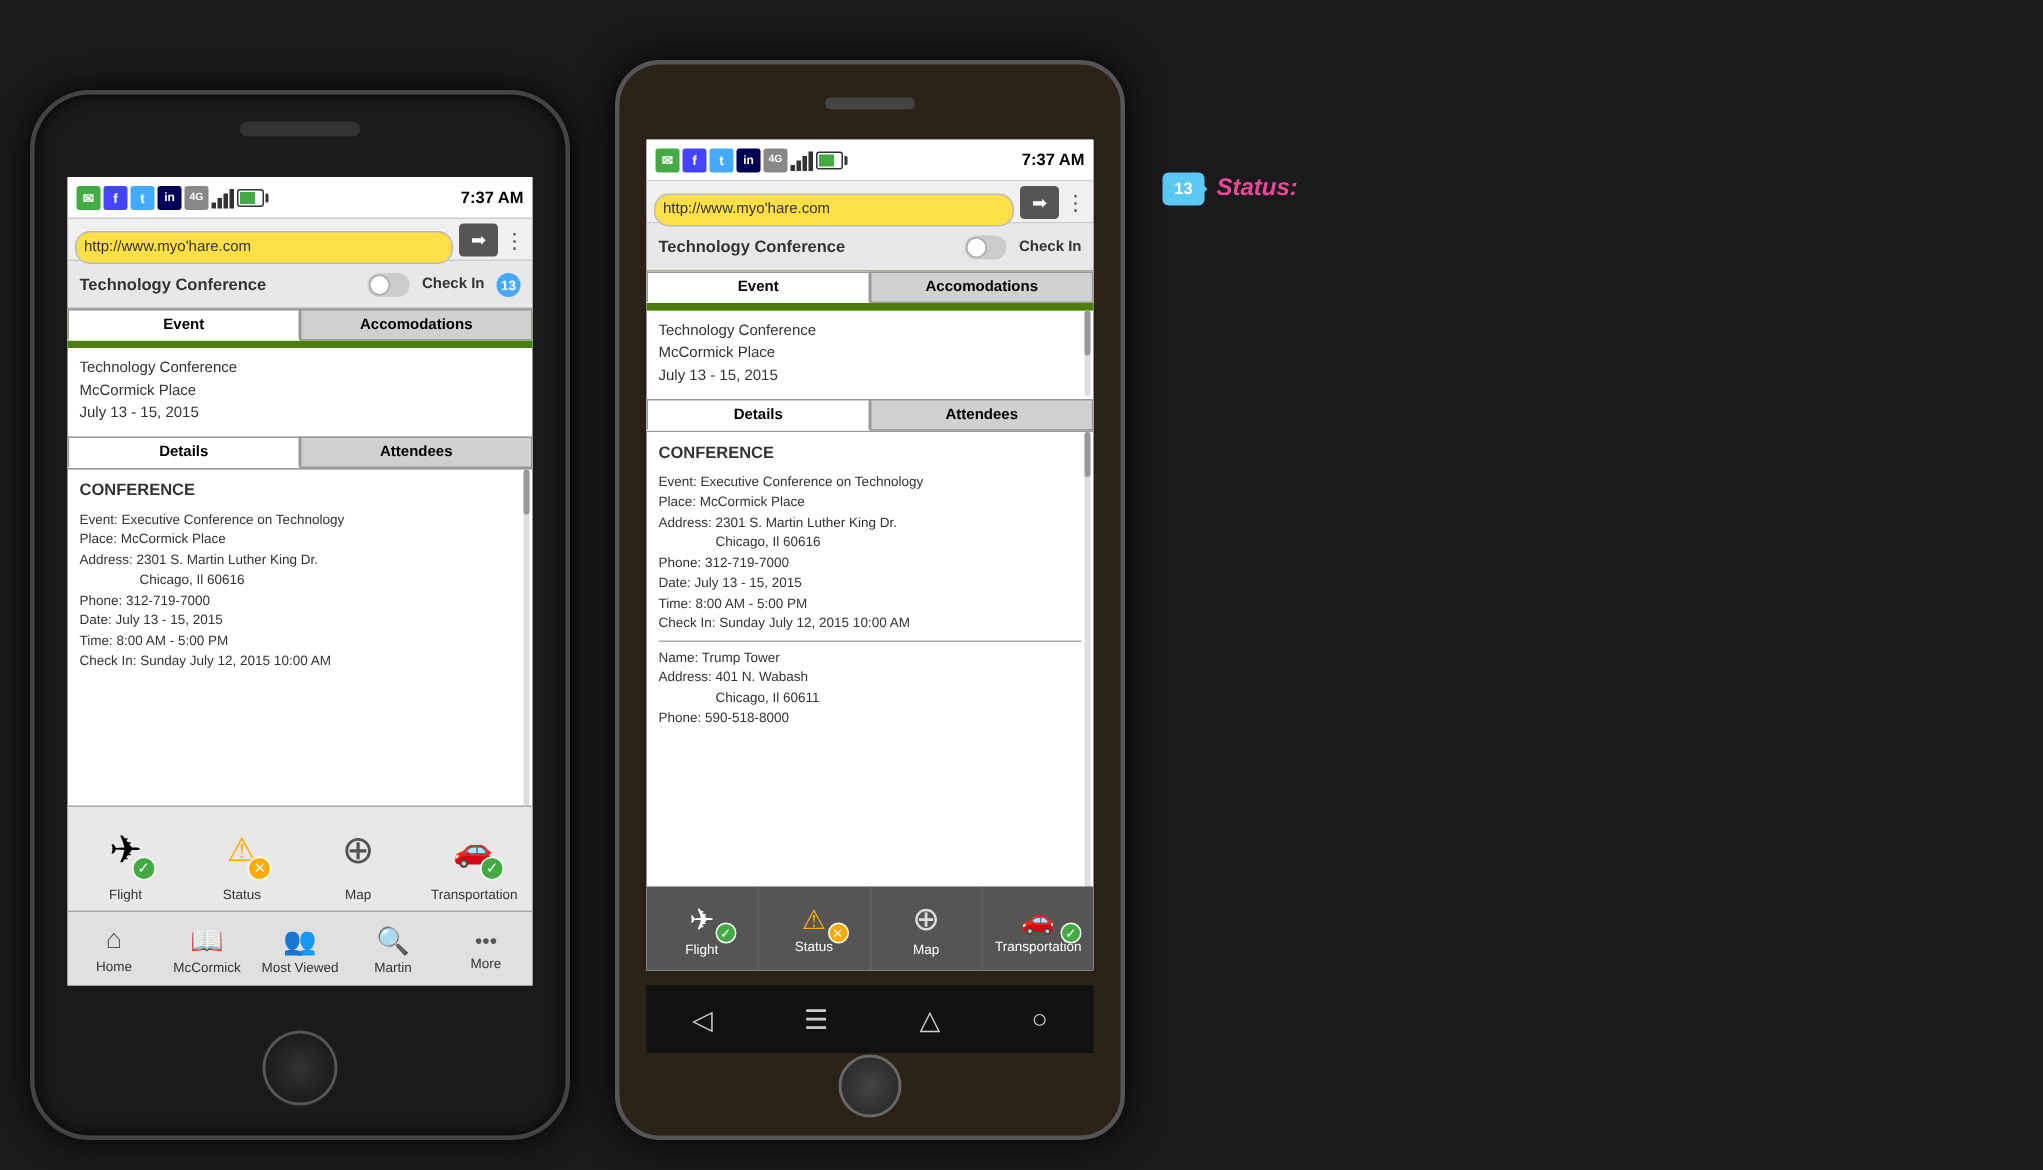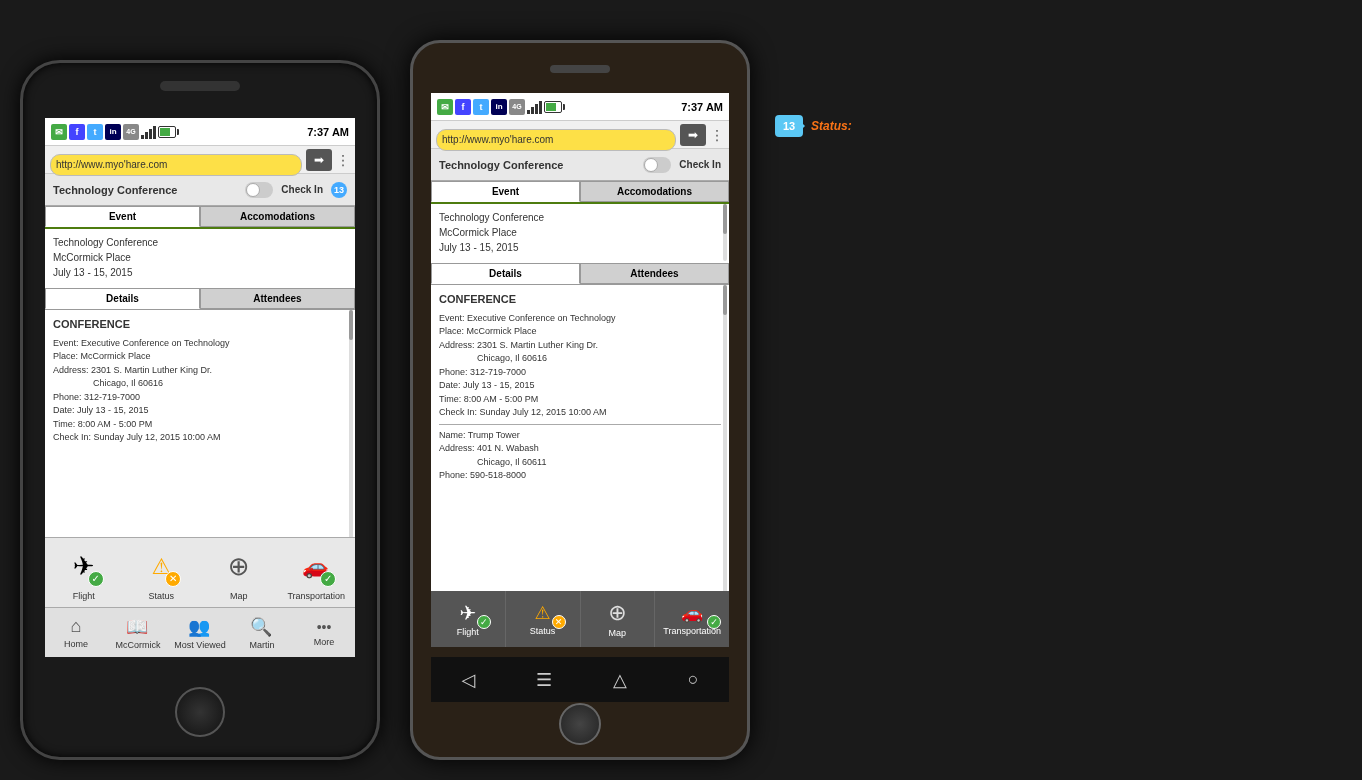--- a/index.html
+++ b/index.html
@@ -274,21 +274,21 @@
       font-size: 9px;
       font-weight: bold;
       display: flex;
       align-items: center;
       justify-content: center;
     }
 
     
     .tab-bar {
       display: flex;
-      border-bottom: 2px solid #4d7c0f;
+      border-bottom: 5px solid #4d7c0f;
       background: #84cc16;
     }
     .tab {
       flex: 1;
       padding: 4px 6px;
       font-size: 10px;
       font-weight: bold;
       text-align: center;
       cursor: pointer;
       border: 1px solid #999;
@@ -461,23 +461,23 @@
     .status-arrow-badge::after {
       content: '';
       position: absolute;
       right: -8px;
       top: 50%;
       transform: translateY(-50%);
       border: 6px solid transparent;
       border-left-color: #5bc8f5;
     }
     .status-label-text {
-      font-size: 12px;
-      font-weight: bold;
-      color: #f97316;
+      font-size: 16px;
+      font-weight: bold;
+      color: #ec4899;
       font-style: italic;
     }
 
     .scroll-indicator {
       position: absolute;
       right: 2px;
       top: 0;
       bottom: 0;
       width: 4px;
       background: #ddd;

